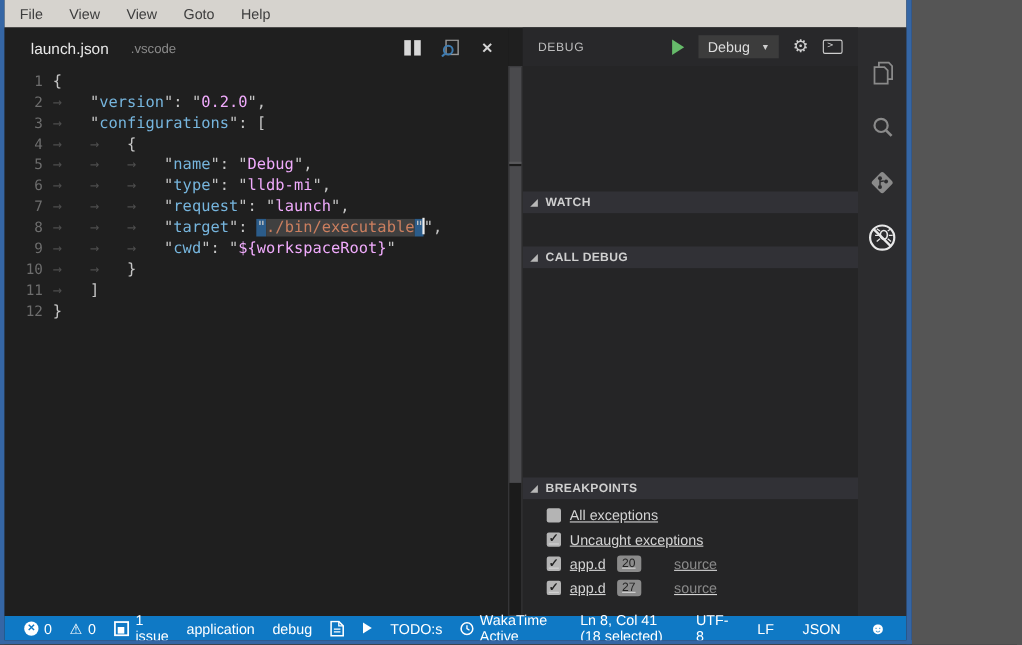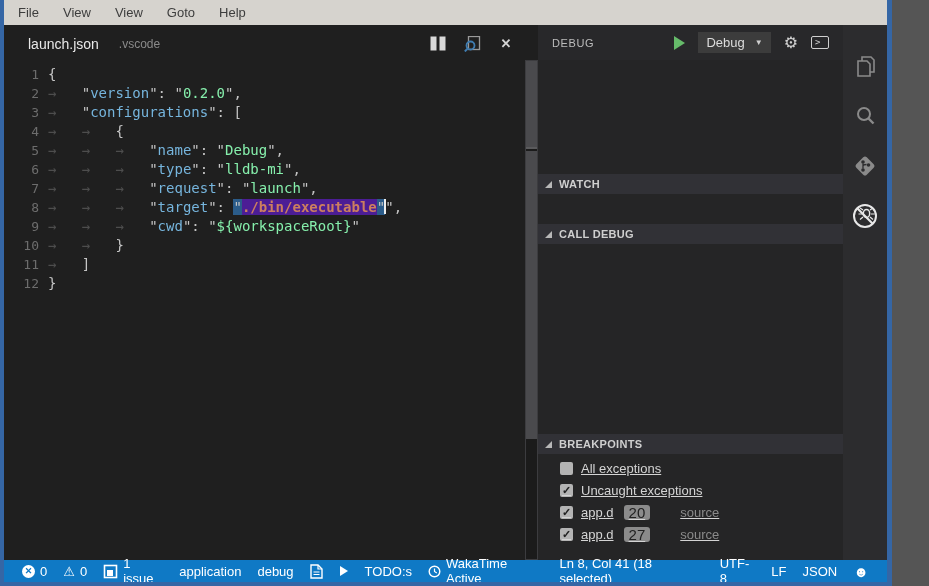--- a/index.html
+++ b/index.html
@@ -1,17 +1,17 @@
 <!DOCTYPE html>
 <html><head>
 <meta charset="utf-8">
 <style>
   html,body{margin:0;padding:0;background:#555;}
   *{box-sizing:border-box;}
-  #app{position:relative;width:892px;height:586px;background:#1f1f1f;overflow:hidden;
+  #app{position:relative;width:829px;height:586px;background:#1f1f1f;overflow:hidden;
        font-family:"Liberation Sans",sans-serif;}
   
   .wb{position:absolute;background:#3566a5;z-index:60;}
   .wb-left{left:0;top:0;width:4px;height:100%;}
   .wb-right{right:0;top:0;width:5px;height:100%;}
   .wb-bottom{left:0;bottom:0;width:100%;height:4px;}
   
   #menubar{position:absolute;left:4px;right:5px;top:0;height:25px;background:#d6d3ce;
            display:flex;align-items:center;gap:0;padding-left:10px;font-size:13px;color:#3d3d3d;}
   .menu-item{padding:0 12px 0 4px;margin-right:8px;cursor:default;}
@@ -25,23 +25,23 @@
   #tab-actions{margin-left:auto;display:flex;align-items:center;gap:16px;padding-right:10px;}
   .tact{width:18px;height:16px;display:flex;align-items:center;justify-content:center;}
   .close-x{color:#d4d4d4;font-size:13px;font-weight:bold;}
   #code{flex:1;padding-top:3px;font-family:"DejaVu Sans Mono",monospace;font-size:14px;white-space:pre;}
   .cline{display:flex;height:19px;line-height:19px;}
   .gut{width:44px;padding-right:9px;text-align:right;color:#6d6d6d;font-size:13px;flex:none;}
   .ctext{flex:1;}
   .w{color:#4d4d4d;}
   .p{color:#c5c5c5;}
   .k{color:#76b5dd;}
-  .s{color:#86efac;}
+  .s{color:#f0abfc;}
   .ps{color:#c5c5c5;background:#2b5c8a;}
-  .ss{color:#cc7f5f;background:#4c1d95;font-weight:bold;}
+  .ss{color:#cc7f5f;background:#404040;}
   .cur{display:inline-block;width:2px;height:15px;background:#eeeeee;vertical-align:-2px;margin:0 -1px;}
   
   #scrollcol{width:13px;position:relative;background:#1f1f1f;flex:none;}
   #scroll-track{position:absolute;top:35px;bottom:0;left:0;width:13px;background:#1b1b1b;border:1px solid #3c3c3f;}
   .thumb{position:absolute;left:0;right:0;background:#4a4a4d;}
   #thumb1{top:0;height:88px;border-bottom:2px solid #5a5a5c;}
   #thumb2{top:90px;height:288px;}
   
   #sidebar{width:305px;background:#252526;flex:none;display:flex;flex-direction:column;color:#cccccc;}
   #debug-header{height:35px;display:flex;align-items:center;padding:0 14px 0 14px;background:#28282a;}
@@ -58,30 +58,30 @@
   .twistie{width:0;height:0;border-bottom:7px solid #b8b8b8;border-left:7px solid transparent;}
   .sec-body{background:#252526;flex:none;}
   #body-variables{height:114px;}
   #body-watch{height:30px;}
   #body-callstack{height:190px;}
   #body-breakpoints{flex:1;padding-top:3px;}
   .bp-row{height:22px;display:flex;align-items:center;padding-left:22px;font-size:13px;color:#d4d4d4;text-decoration:underline;}
   .bp-check{width:13px;height:13px;background:#b4b4b4;border-radius:2px;margin-right:8px;flex:none;
             text-align:center;line-height:13px;font-size:11px;font-weight:bold;color:#222222;}
   .bp-badge{margin-left:10px;background:#8b8b8b;color:#222222;border-radius:3px;padding:0 5px;
-            font-size:15px;line-height:15px;}
+            font-size:11px;line-height:15px;}
   .bp-suffix{margin-left:30px;color:#8a8a8a;}
   
   #activitybar{width:44px;background:#2c2c2e;flex:none;display:flex;flex-direction:column;align-items:center;padding-top:16px;}
   .act-slot{height:50px;display:flex;align-items:center;justify-content:center;width:100%;}
   
   #statusbar{position:absolute;left:4px;right:5px;bottom:4px;height:22px;background:#0f79c5;color:#ffffff;
              display:flex;align-items:center;font-size:13px;padding:0 10px;gap:0;}
   .sb-item{display:flex;align-items:center;gap:5px;padding:0 8px;height:22px;}
-  .sb-right{margin-left:auto;display:flex;align-items:center;}
+  .sb-right{margin-left:auto;display:flex;align-items:center;gap:10px;}
   .err-circ{width:13px;height:13px;border-radius:50%;background:#ffffff;color:#0f79c5;font-size:9px;
             line-height:13px;text-align:center;font-weight:bold;}
   .warn-tri{font-size:13px;line-height:13px;}
   .smiley{font-size:15px;line-height:15px;}
   svg{display:block;}
 </style>
 </head>
 <body>
 
 <div id="app">

